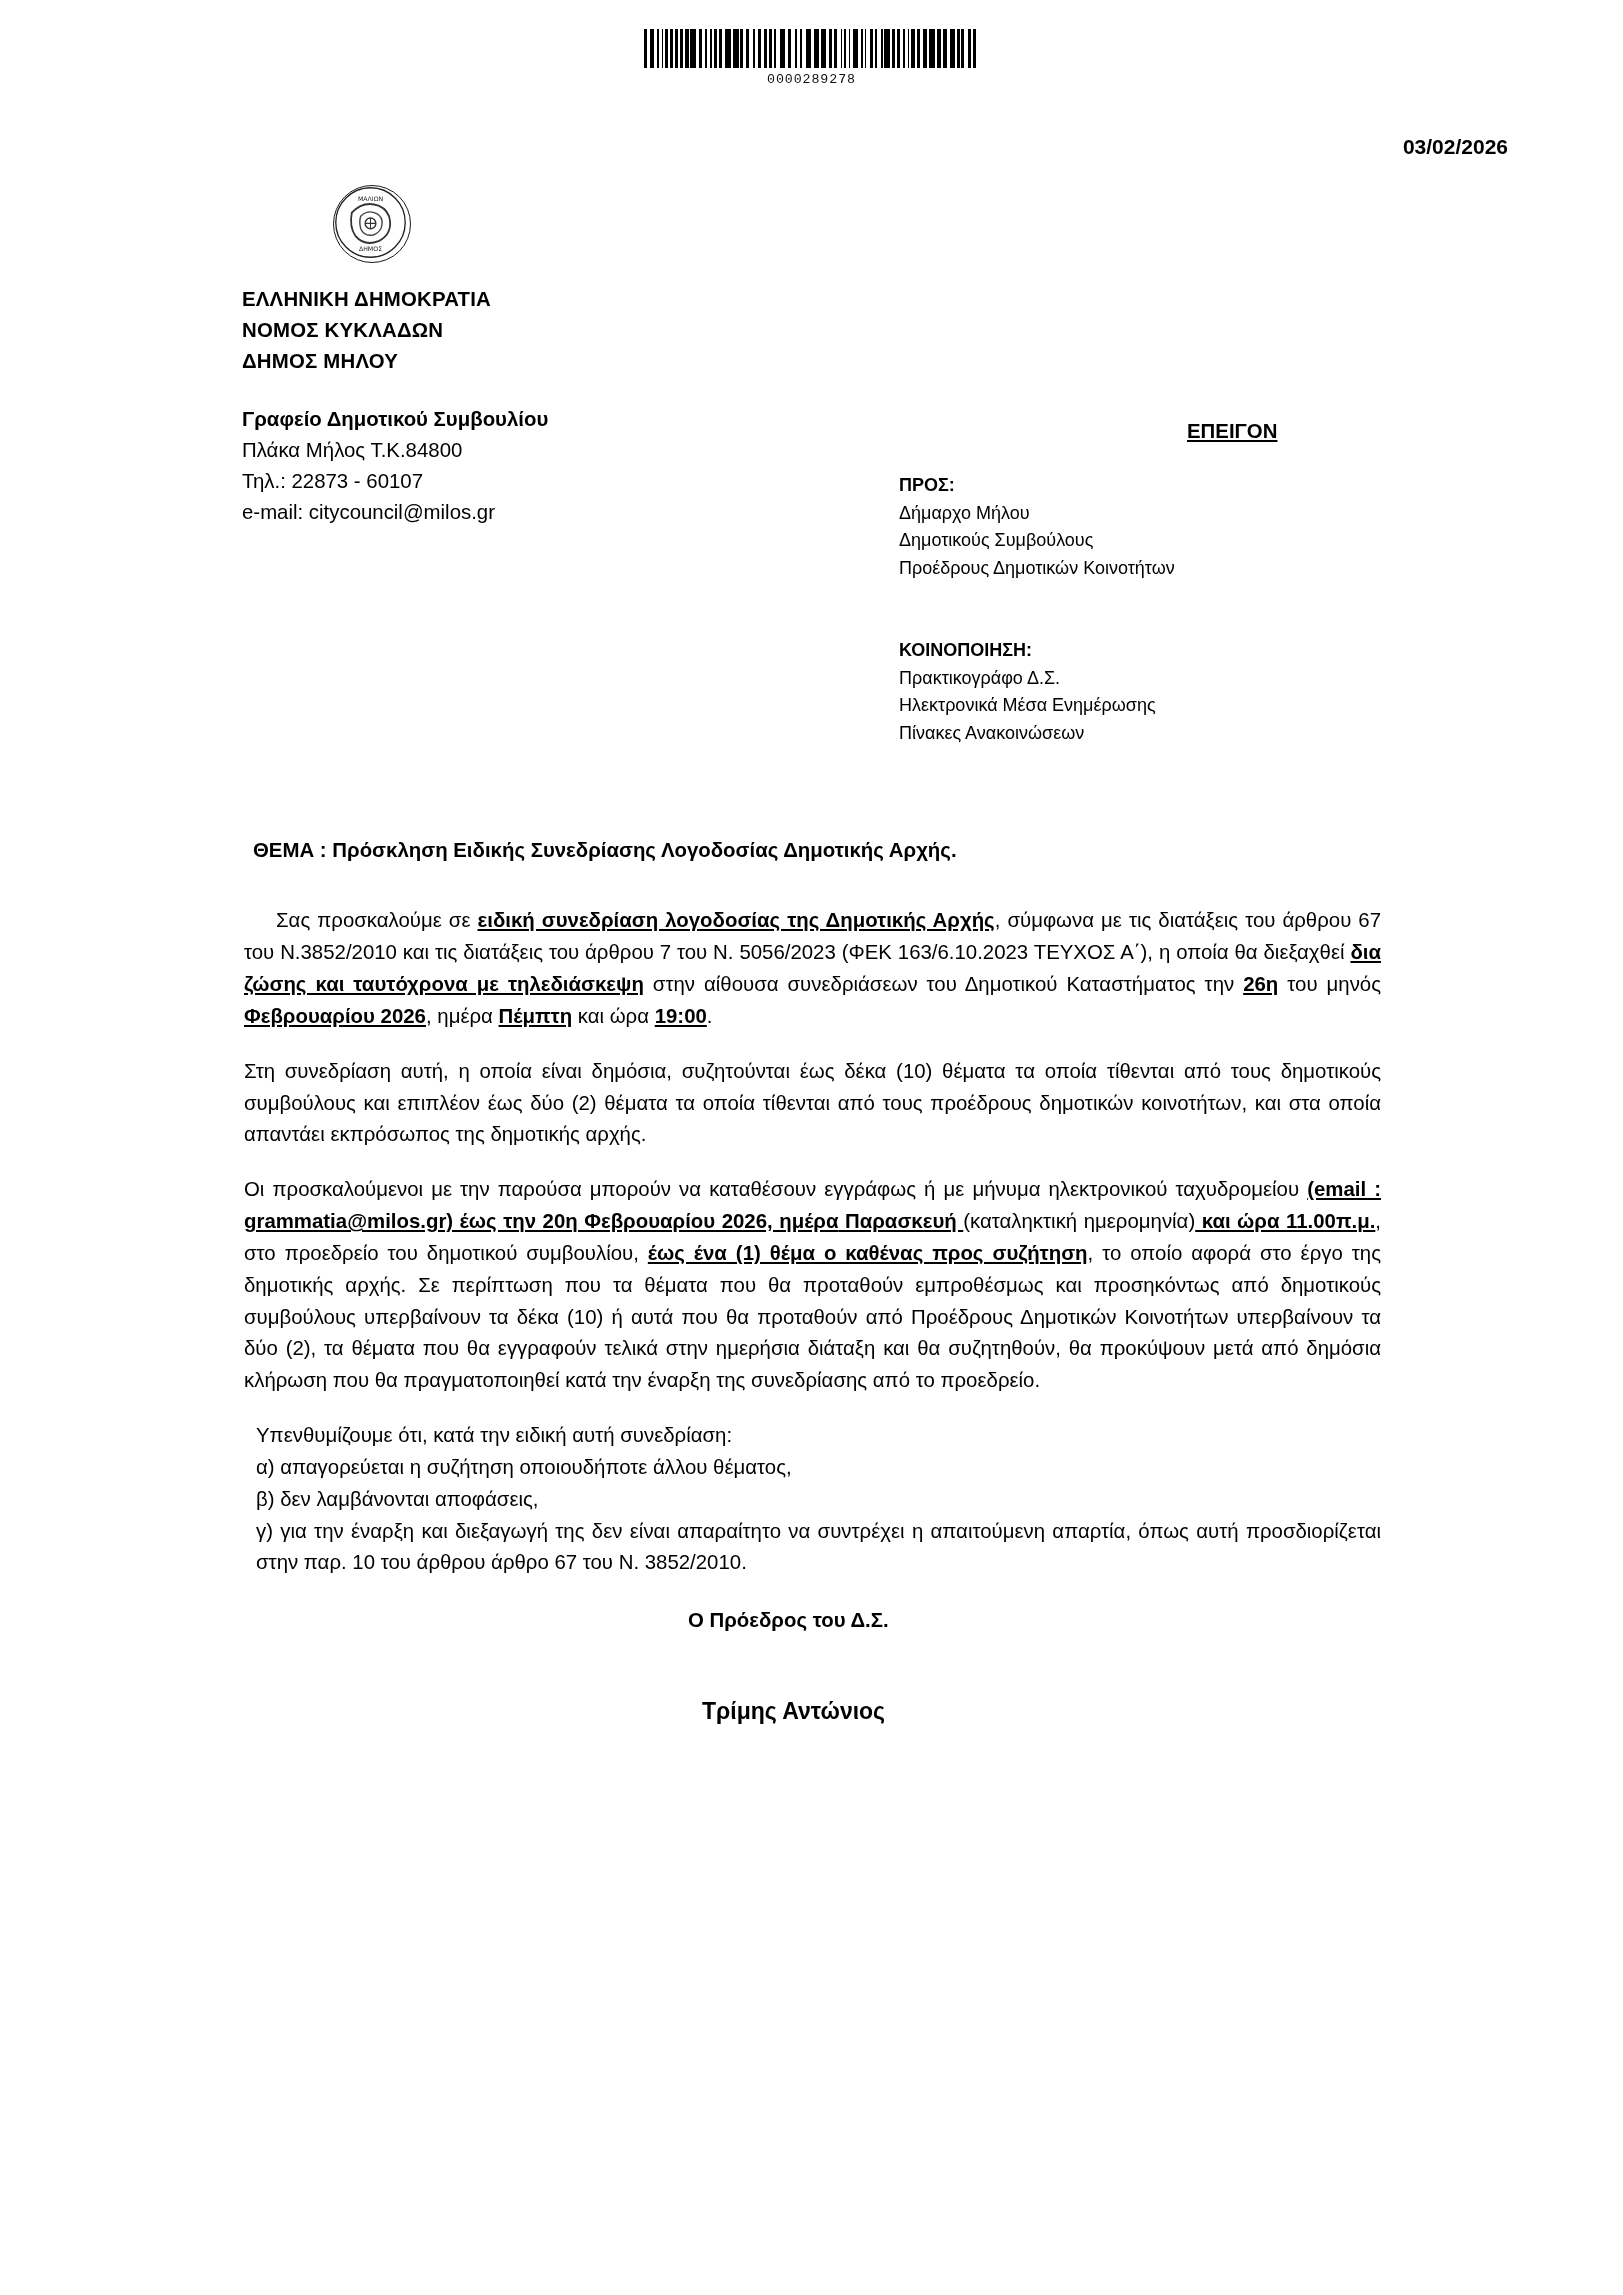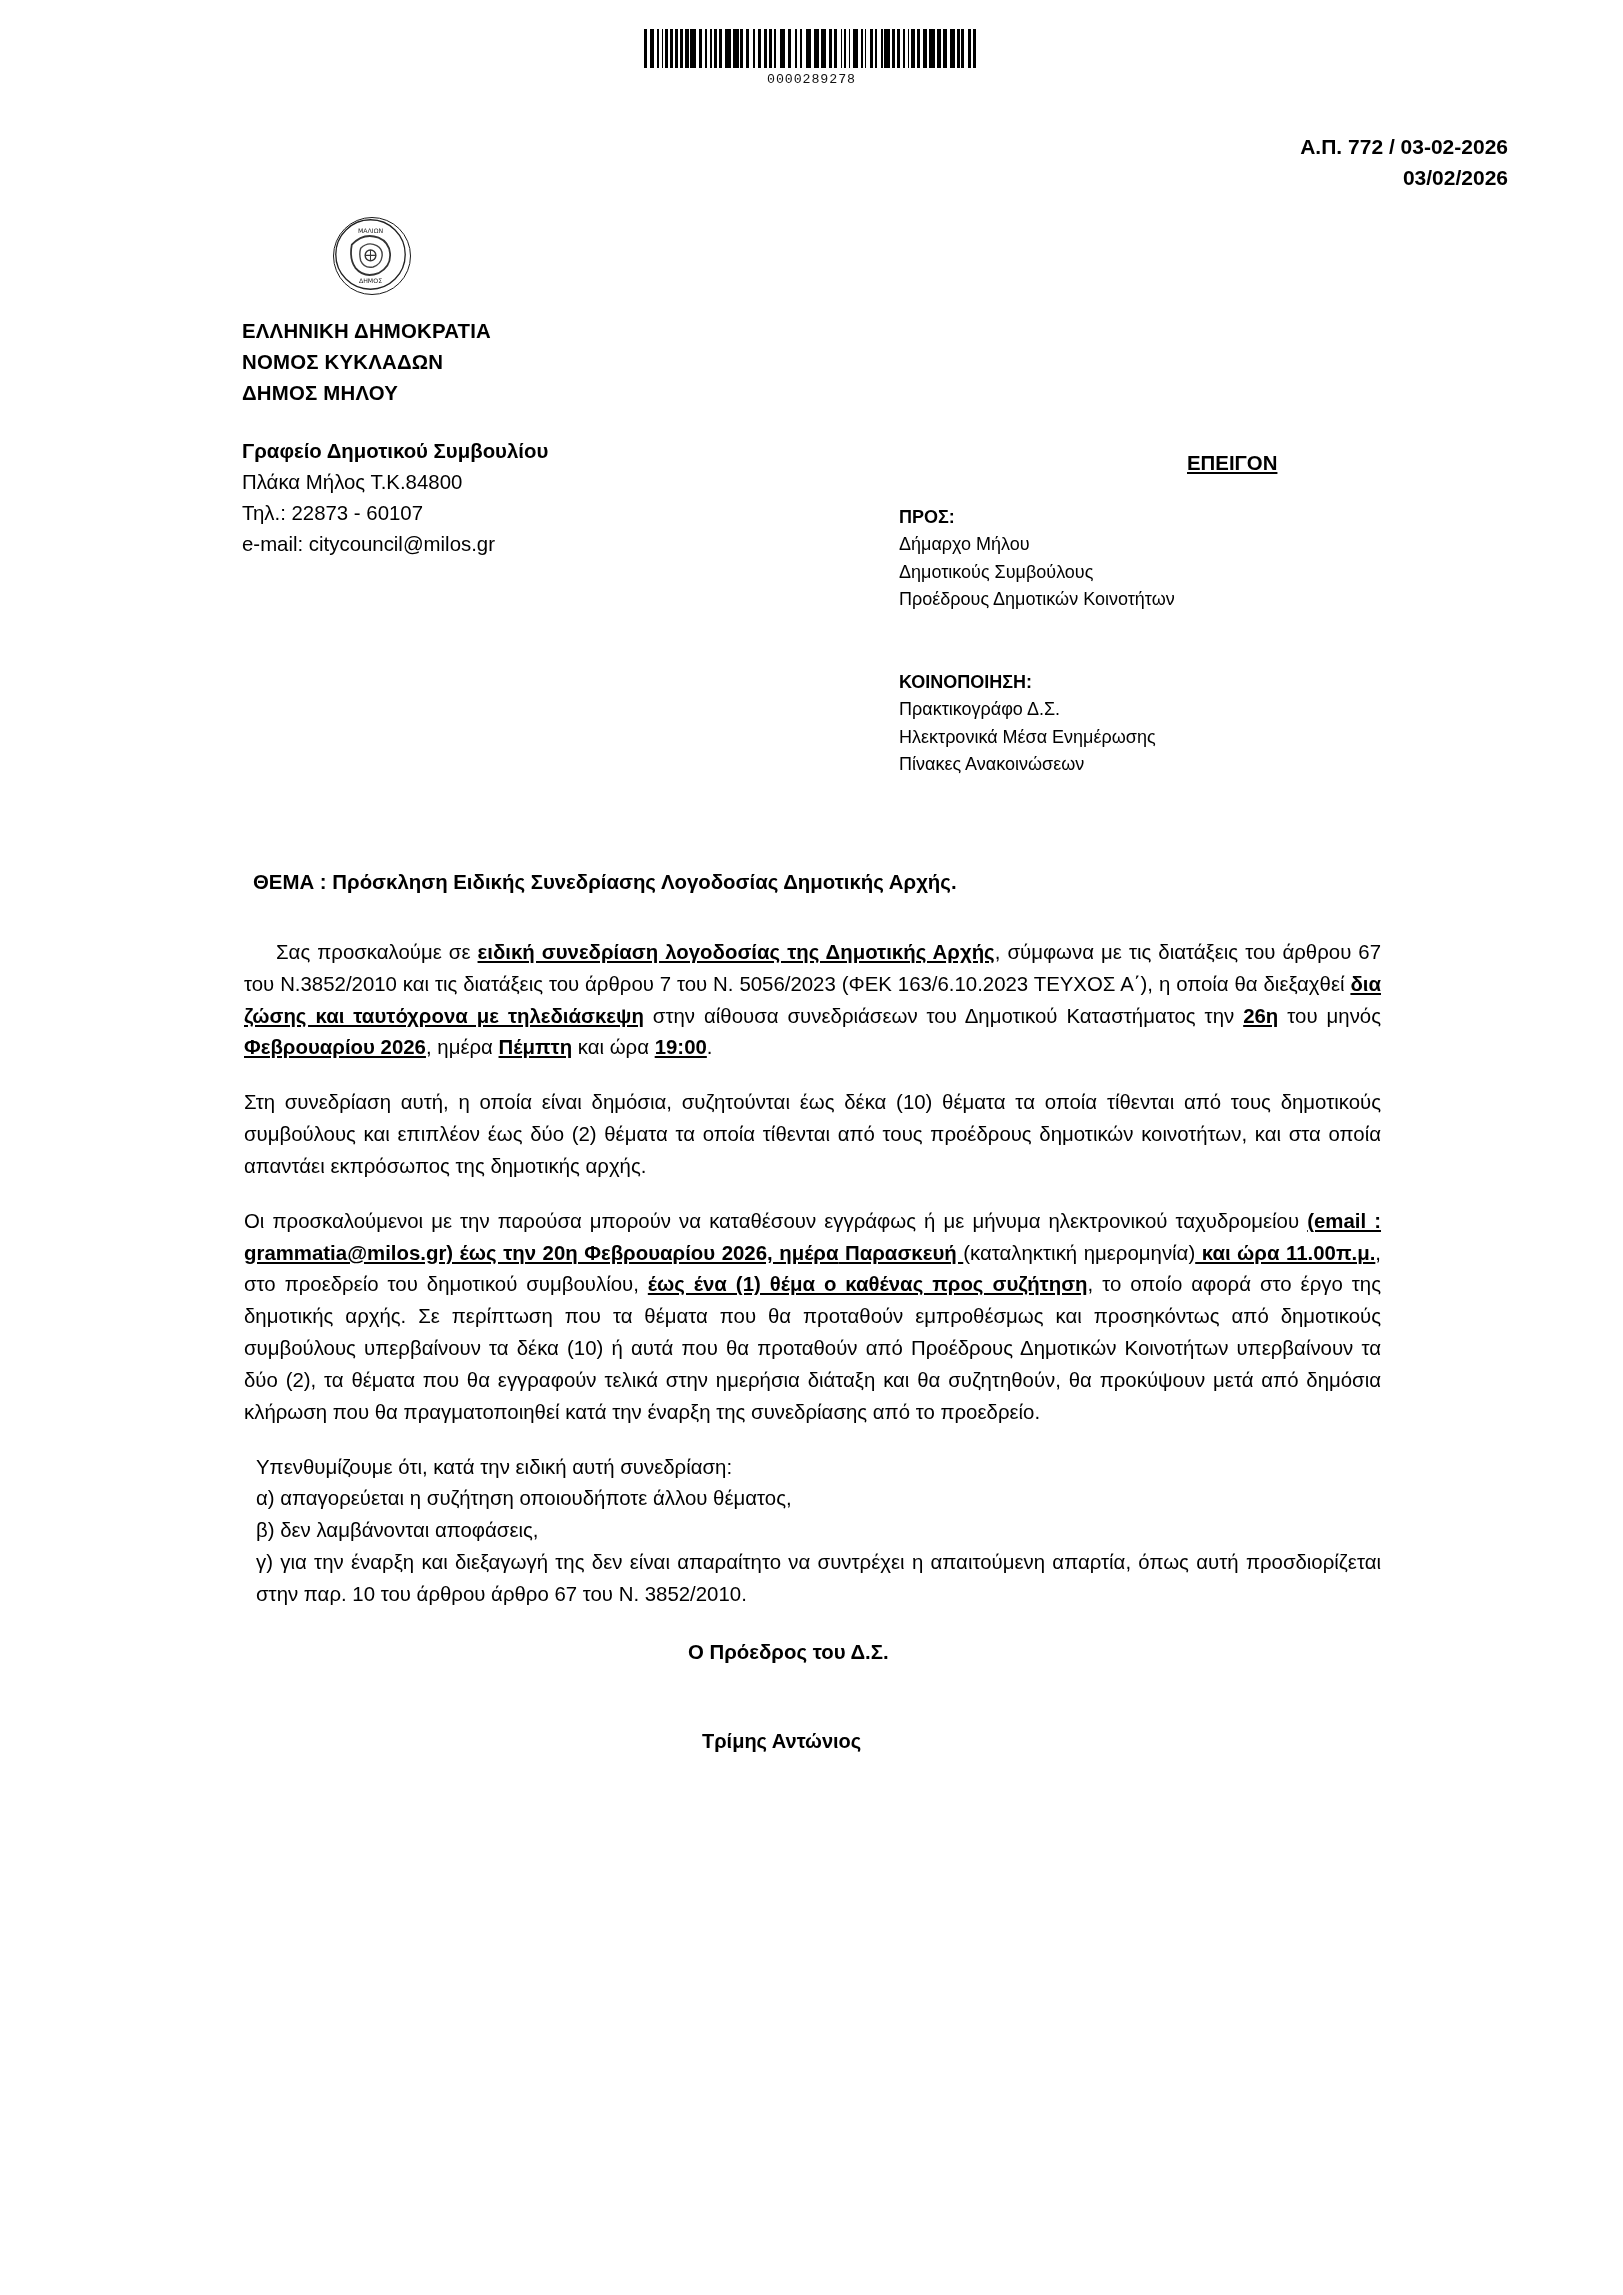--- a/index.html
+++ b/index.html
@@ -143,36 +143,35 @@
   
   .sign {
     margin-top: 30px;
     padding-left: 688px;
     font-size: 20.4px;
     font-weight: bold;
   }
   .signer {
     margin-top: 66px;
     padding-left: 702px;
-    font-size: 20px;
+    font-size: 23px;
     font-weight: bold;
   }
 </style>
 </head>
 <body>
 
 <div class="page">
 
   <div class="barcode-wrap">
     <div class="barcode" id="barcode"><i style="width:3.6px"></i><i style="width:2.7px;background:transparent"></i><i style="width:3.6px"></i><i style="width:3.6px;background:transparent"></i><i style="width:1.8px"></i><i style="width:2.7px;background:transparent"></i><i style="width:1.8px"></i><i style="width:1.8px;background:transparent"></i><i style="width:2.7px"></i><i style="width:1.8px;background:transparent"></i><i style="width:3.6px"></i><i style="width:1.8px;background:transparent"></i><i style="width:2.7px"></i><i style="width:1.8px;background:transparent"></i><i style="width:3.6px"></i><i style="width:1.8px;background:transparent"></i><i style="width:3.6px"></i><i style="width:1.8px;background:transparent"></i><i style="width:5.3px"></i><i style="width:3.6px;background:transparent"></i><i style="width:2.7px"></i><i style="width:2.7px;background:transparent"></i><i style="width:2.7px"></i><i style="width:2.7px;background:transparent"></i><i style="width:1.8px"></i><i style="width:1.8px;background:transparent"></i><i style="width:3.6px"></i><i style="width:1.8px;background:transparent"></i><i style="width:2.7px"></i><i style="width:3.6px;background:transparent"></i><i style="width:5.3px"></i><i style="width:2.7px;background:transparent"></i><i style="width:5.3px"></i><i style="width:1.8px;background:transparent"></i><i style="width:2.7px"></i><i style="width:2.7px;background:transparent"></i><i style="width:3.6px"></i><i style="width:3.6px;background:transparent"></i><i style="width:1.8px"></i><i style="width:3.6px;background:transparent"></i><i style="width:2.7px"></i><i style="width:2.7px;background:transparent"></i><i style="width:3.6px"></i><i style="width:1.8px;background:transparent"></i><i style="width:2.7px"></i><i style="width:2.7px;background:transparent"></i><i style="width:1.8px"></i><i style="width:3.6px;background:transparent"></i><i style="width:5.3px"></i><i style="width:2.7px;background:transparent"></i><i style="width:3.6px"></i><i style="width:3.6px;background:transparent"></i><i style="width:1.8px"></i><i style="width:3.6px;background:transparent"></i><i style="width:1.8px"></i><i style="width:3.6px;background:transparent"></i><i style="width:5.3px"></i><i style="width:2.7px;background:transparent"></i><i style="width:5.3px"></i><i style="width:1.8px;background:transparent"></i><i style="width:5.3px"></i><i style="width:2.7px;background:transparent"></i><i style="width:3.6px"></i><i style="width:1.8px;background:transparent"></i><i style="width:2.7px"></i><i style="width:3.6px;background:transparent"></i><i style="width:1.8px"></i><i style="width:1.8px;background:transparent"></i><i style="width:1.8px"></i><i style="width:2.7px;background:transparent"></i><i style="width:1.8px"></i><i style="width:2.7px;background:transparent"></i><i style="width:5.3px"></i><i style="width:2.7px;background:transparent"></i><i style="width:1.8px"></i><i style="width:1.8px;background:transparent"></i><i style="width:1.8px"></i><i style="width:3.6px;background:transparent"></i><i style="width:2.7px"></i><i style="width:2.7px;background:transparent"></i><i style="width:1.8px"></i><i style="width:3.6px;background:transparent"></i><i style="width:1.8px"></i><i style="width:1.8px;background:transparent"></i><i style="width:5.3px"></i><i style="width:2.7px;background:transparent"></i><i style="width:2.7px"></i><i style="width:1.8px;background:transparent"></i><i style="width:2.7px"></i><i style="width:3.6px;background:transparent"></i><i style="width:1.8px"></i><i style="width:2.7px;background:transparent"></i><i style="width:1.8px"></i><i style="width:1.8px;background:transparent"></i><i style="width:3.6px"></i><i style="width:1.8px;background:transparent"></i><i style="width:3.6px"></i><i style="width:2.7px;background:transparent"></i><i style="width:3.6px"></i><i style="width:2.7px;background:transparent"></i><i style="width:5.3px"></i><i style="width:2.7px;background:transparent"></i><i style="width:3.6px"></i><i style="width:2.7px;background:transparent"></i><i style="width:3.6px"></i><i style="width:2.7px;background:transparent"></i><i style="width:5.3px"></i><i style="width:1.8px;background:transparent"></i><i style="width:2.7px"></i><i style="width:1.8px;background:transparent"></i><i style="width:2.7px"></i><i style="width:3.6px;background:transparent"></i><i style="width:3.6px"></i><i style="width:1.8px;background:transparent"></i><i style="width:2.7px"></i><i style="width:3.6px;background:transparent"></i></div>
     <div class="barcode-num">0000289278</div>
   </div>
 
   <div class="protocol">
-    <div>Α.Π. 772 / 03-02-2026</div>
     <div>03/02/2026</div>
   </div>
 
   <div class="emblem-row">
     <div class="emblem">
       <svg width="73" height="73" viewBox="0 0 82 82" aria-hidden="true">
         <circle cx="41" cy="41" r="39" fill="#ffffff" stroke="#222" stroke-width="1.5"></circle>
         <path d="M20 30 Q33 16 50 22 Q62 27 63 40 Q64 55 50 62 Q34 68 24 56 Q17 46 20 30 Z" fill="none" stroke="#333" stroke-width="2"></path>
         <path d="M30 34 Q38 26 48 31 Q55 35 54 43 Q53 52 44 55 Q34 57 30 48 Q28 40 30 34 Z" fill="none" stroke="#444" stroke-width="1.6"></path>
         <circle cx="41" cy="42" r="6" fill="none" stroke="#333" stroke-width="1.6"></circle>

